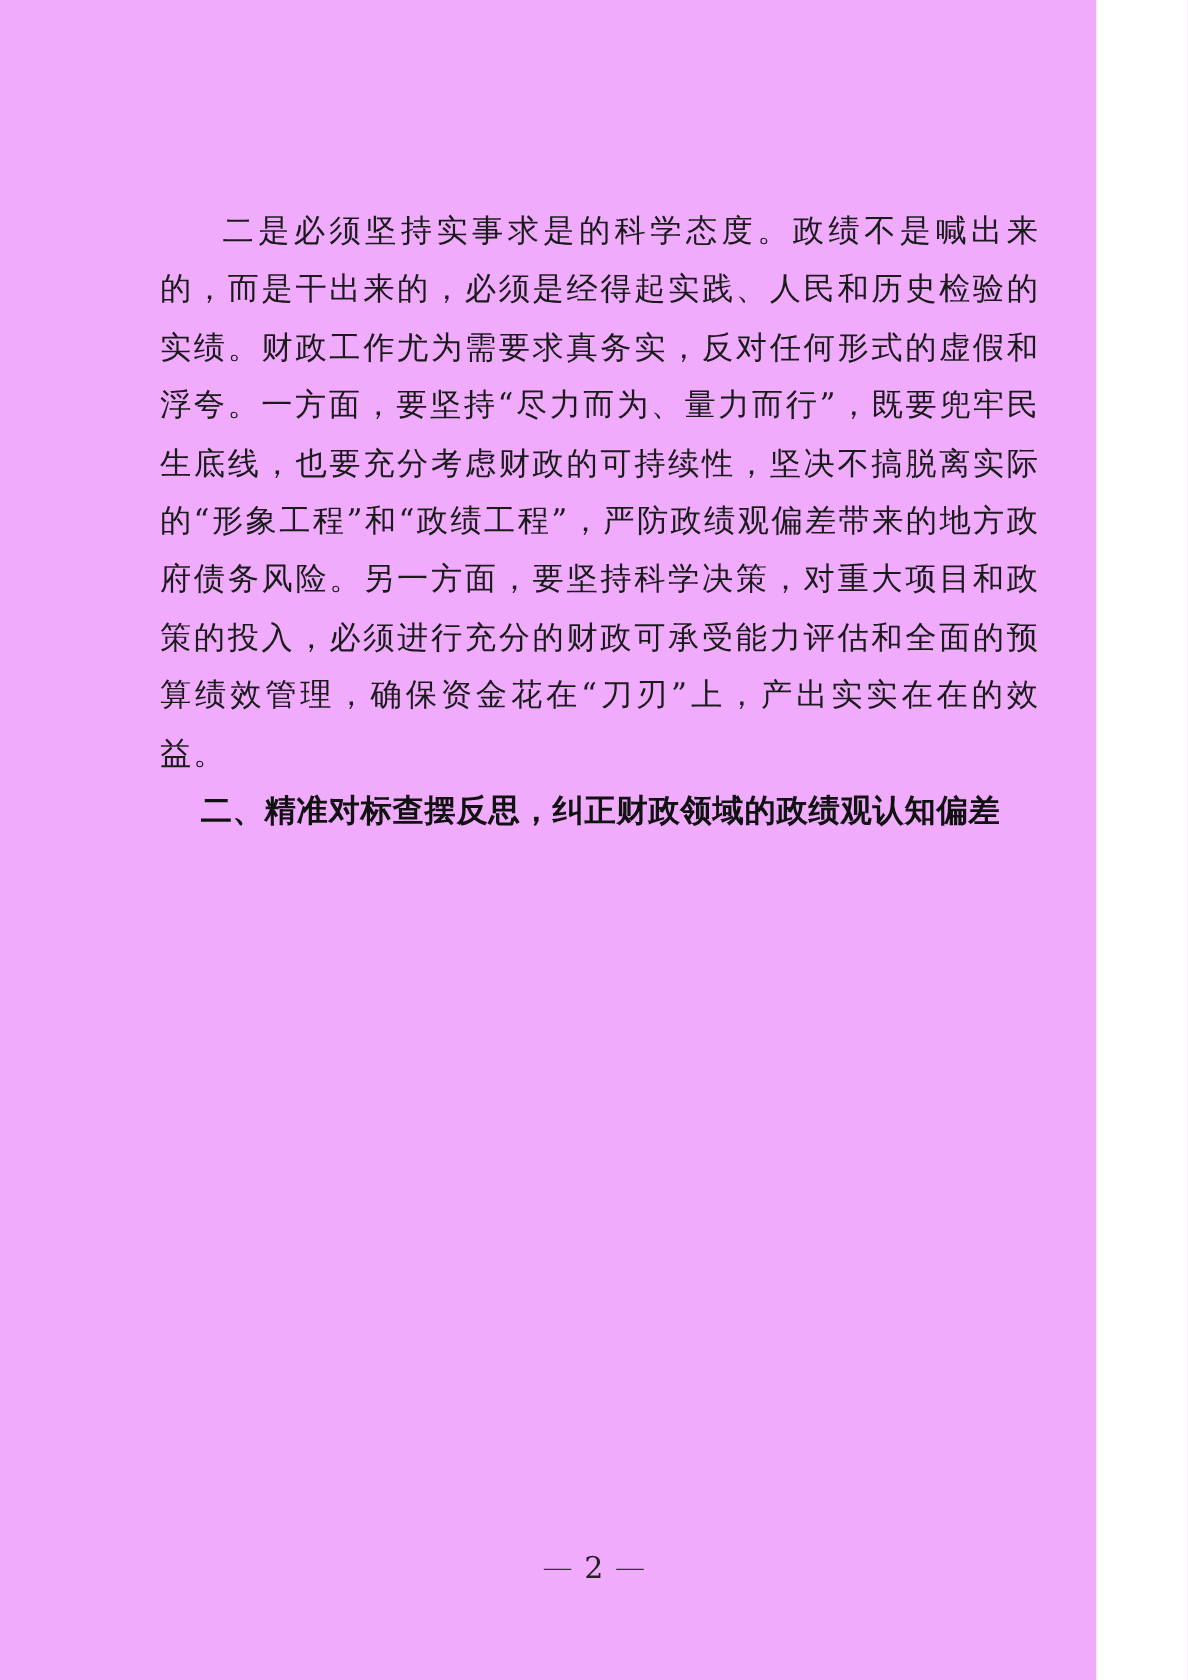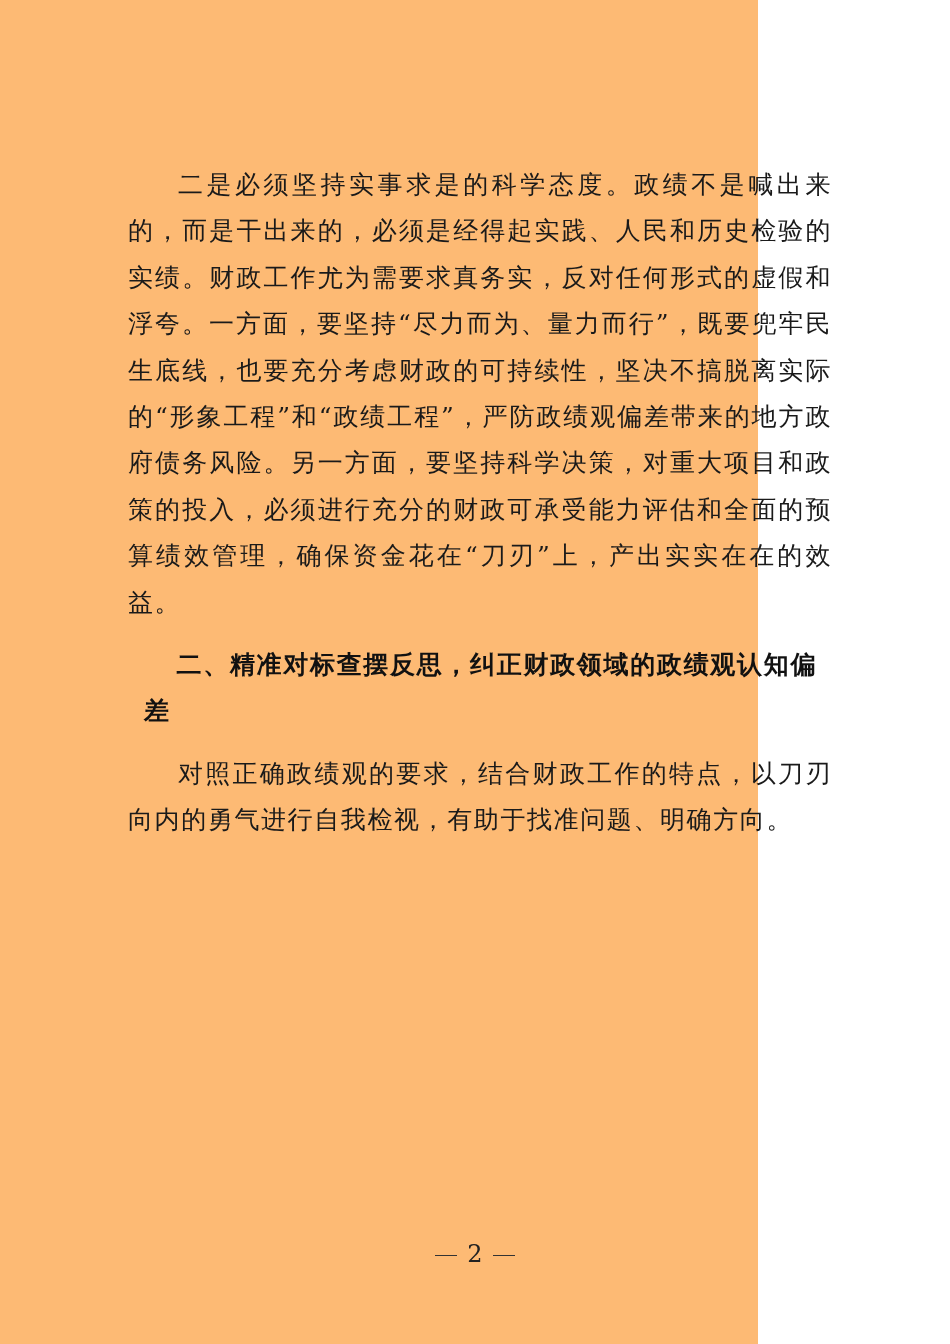--- a/index.html
+++ b/index.html
@@ -1,33 +1,33 @@
 <!DOCTYPE html>
 <html><head>
 <meta charset="utf-8">
 <style>
   html, body { margin: 0; padding: 0; background: #ffffff; }
   body { width: 950px; height: 1344px; position: relative; overflow: hidden; }
-  .page { position: absolute; left: 0; top: 0; width: 758px; height: 1344px; background: #fdba74; }
+  .page { position: absolute; left: 0; top: 0; width: 845px; height: 1344px; background: #f0abfc; padding-left: 32px; }
   .body-text {
     position: absolute;
     left: 128px;
     top: 162px;
     width: 704px;
     font-family: "DejaVu Serif", "Liberation Serif", serif;
     font-size: 25px;
     line-height: 46.4px;
     color: #1a1a1a;
     text-align: justify;
     text-justify: inter-character;
     letter-spacing: 1.6px;
   }
   .para { margin: 0; text-indent: 2em; }
   .heading {
-    margin: 16px;
+    margin: 0;
     text-indent: 1.3em;
     font-family: "DejaVu Sans", "Liberation Sans", sans-serif;
     font-weight: bold;
     font-size: 25px;
     letter-spacing: 0.6px;
     color: #111;
   }
   .page-number {
     position: absolute;
     left: 0; width: 950px;
@@ -39,19 +39,18 @@
   }
   .page-number .dash { display: inline-block; width: 22px; border-top: 1.5px solid #333; vertical-align: middle; margin: 0 10px; }
 </style>
 </head>
 <body>
 
 <div class="page">
   <div class="body-text">
     <p class="para">二是必须坚持实事求是的科学态度。政绩不是喊出来的，而是干出来的，必须是经得起实践、人民和历史检验的实绩。财政工作尤为需要求真务实，反对任何形式的虚假和浮夸。一方面，要坚持“尽力而为、量力而行”，既要兜牢民生底线，也要充分考虑财政的可持续性，坚决不搞脱离实际的“形象工程”和“政绩工程”，严防政绩观偏差带来的地方政府债务风险。另一方面，要坚持科学决策，对重大项目和政策的投入，必须进行充分的财政可承受能力评估和全面的预算绩效管理，确保资金花在“刀刃”上，产出实实在在的效益。</p>
     <p class="heading">二、精准对标查摆反思，纠正财政领域的政绩观认知偏差</p>
-    <p class="para">对照正确政绩观的要求，结合财政工作的特点，以刀刃向内的勇气进行自我检视，有助于找准问题、明确方向。</p>
   </div>
 
   <div class="page-number">
     <span class="dash"></span><span>2</span><span class="dash"></span>
   </div>
 </div>
 
 </body></html>

